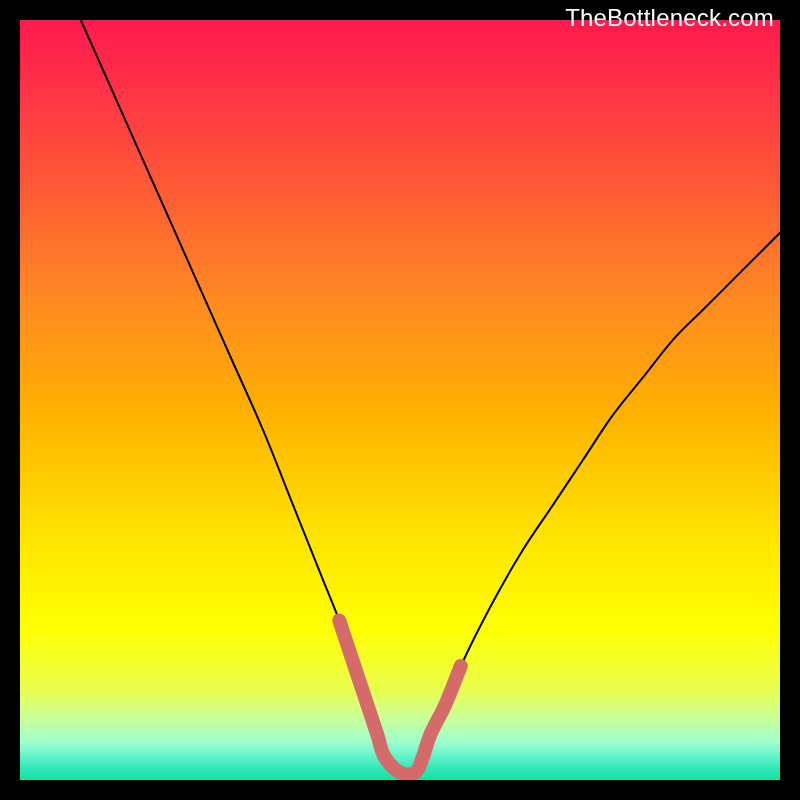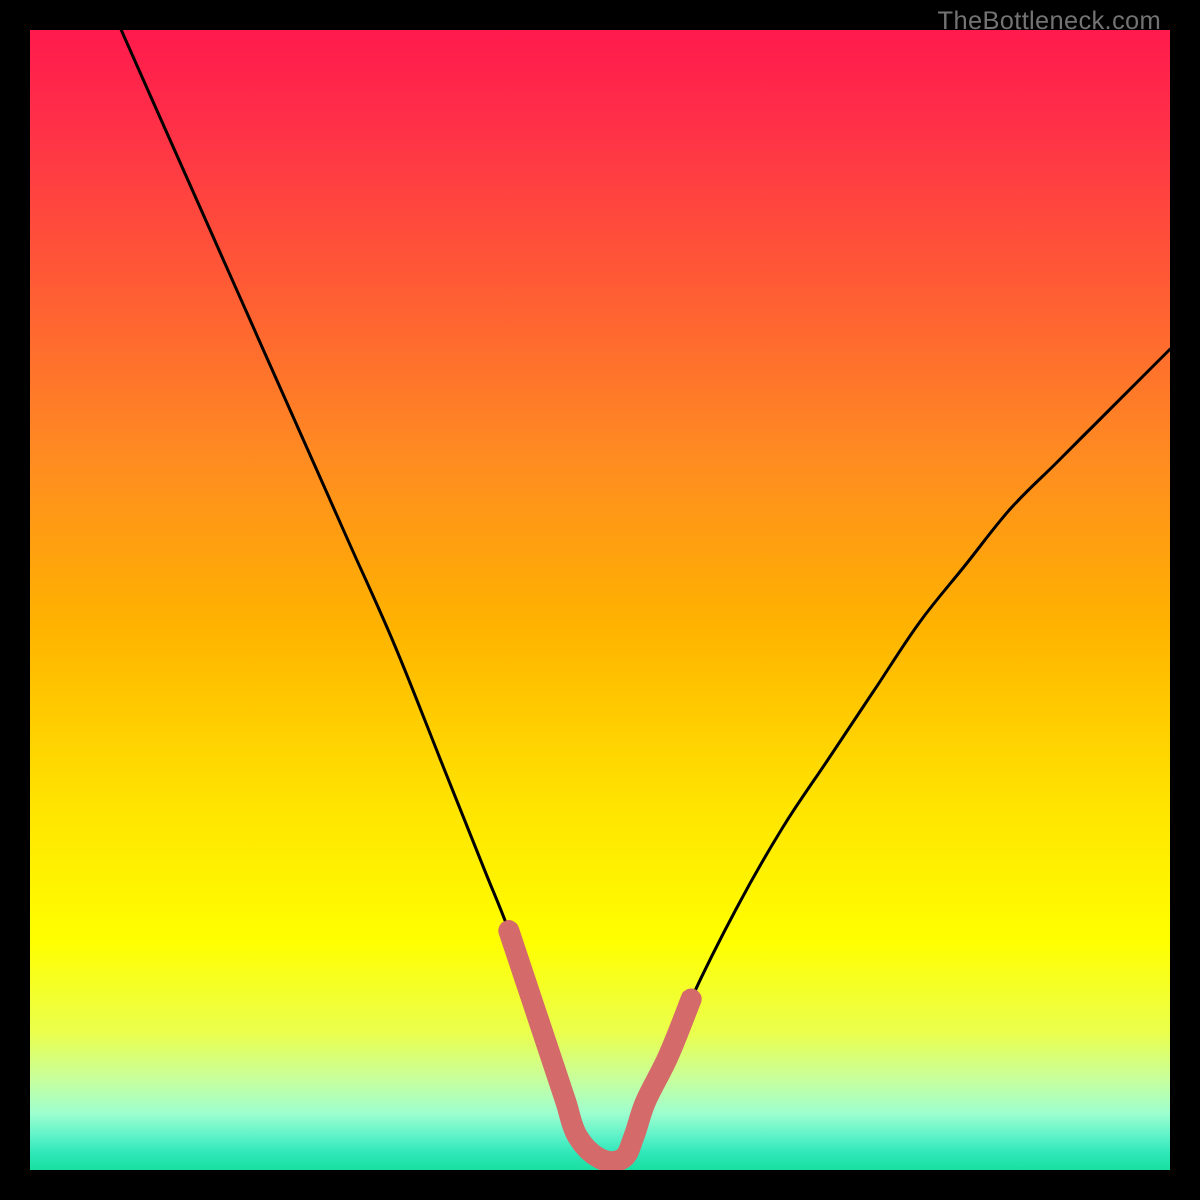--- a/index.html
+++ b/index.html
@@ -47,22 +47,22 @@
       #9effcf 95%,
       #5ff2c9 97%,
       #2fe7b9 98.5%,
       #18e0a0 100%
     );
   }
   .watermark {
     position: absolute;
     top: 4px;
     right: 26px;
-    color: #737373;
-    font-size: 17px;
+    color: #ffffff;
+    font-size: 24px;
     font-weight: 500;
     letter-spacing: 0.2px;
     user-select: none;
   }
   svg.curve {
     position: absolute;
     left: 0;
     top: 0;
     width: 760px;
     height: 760px;

